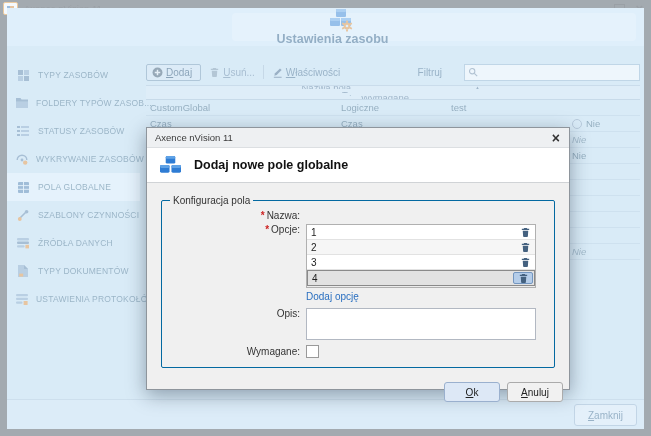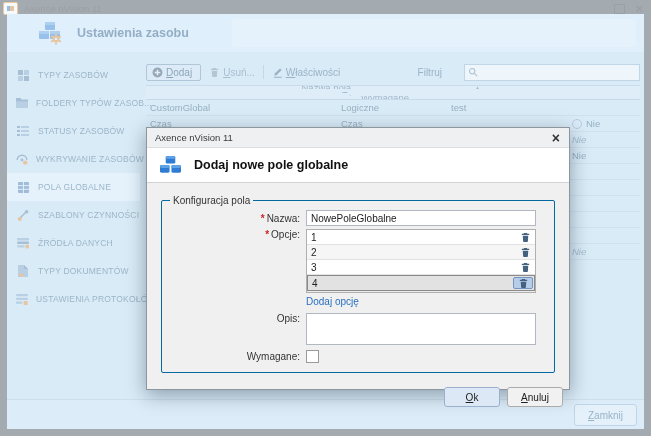--- a/index.html
+++ b/index.html
@@ -14,22 +14,22 @@
   .app-ico i{display:block;width:7px;height:5px;background:linear-gradient(90deg,#3f7fc0 50%,#e0913f 50%);}
   .titlebar .t-text{margin-left:6px;font-size:9.5px;color:#3f444a;}
   .win-btns{margin-left:auto;display:flex;align-items:center;gap:10px;margin-right:8px;}
   .btn-max{width:9px;height:8px;border:1.5px solid #3f444a;}
   .btn-close{font-size:13px;line-height:13px;color:#3f444a;font-weight:bold;}
   .frame{position:absolute;background:#53585e;}
   .frame.l{left:0;top:17px;width:7px;bottom:0;}
   .frame.r{right:0;top:17px;width:7px;bottom:0;}
   .frame.b{left:0;bottom:0;width:651px;height:7px;}
   
-  .header{position:absolute;left:7px;right:7px;top:14px;height:38px;background:#cfe9fb;
-          display:flex;align-items:center;}
+  .header{position:absolute;left:7px;right:7px;top:8px;height:38px;background:#cfe9fb;
+          display:flex;align-items:center;flex-direction:column;}
   .header-panel{position:absolute;left:225px;right:8px;top:5px;bottom:5px;
           background:rgba(255,255,255,0.28);border-radius:4px;}
   .hdr-ico{margin-left:30px;z-index:1;}
   .hdr-title{margin-left:14px;font-size:12.5px;font-weight:600;color:#31618b;z-index:1;}
   
   .sidebar{position:absolute;left:7px;top:55px;width:133px;bottom:36px;padding-top:6px;box-sizing:border-box;}
   .sb-item{height:28px;display:flex;align-items:center;padding-left:9px;cursor:default;}
   .sb-item.sel{background:#dbeffd;}
   .sb-ico{width:14px;display:flex;justify-content:center;}
   .sb-label{margin-left:8px;font-size:8.5px;letter-spacing:.2px;color:#41708f;white-space:nowrap;}
@@ -441,21 +441,20 @@
         </svg>
       </span>
       <span class="m-heading">Dodaj nowe pole globalne</span>
     </div>
     <div class="m-body">
       <fieldset class="cfg">
         <legend>Konfiguracja pola</legend>
 
         <div class="f-row">
           <div class="f-label"><span class="req">*</span><span>Nazwa:</span></div>
-          <div class="f-field"><input class="inp" value="NowePoleGlobalne" style=""></div>
         </div>
 
 
         <div class="f-row top">
           <div class="f-label"><span class="req">*</span><span>Opcje:</span></div>
           <div class="f-field">
             <div class="opts" id="opts-list">
                 <div class="opt-row">
                   <span class="opt-text">1</span>
                   <span class="opt-del">

